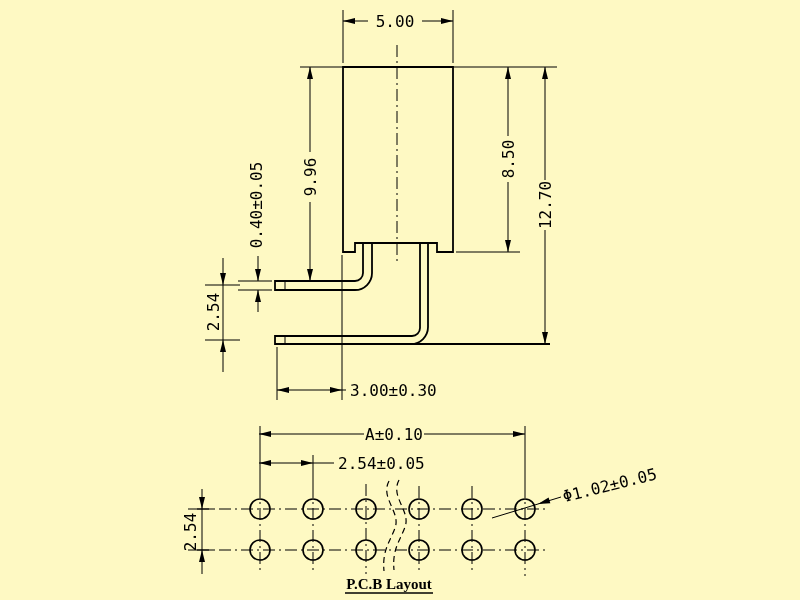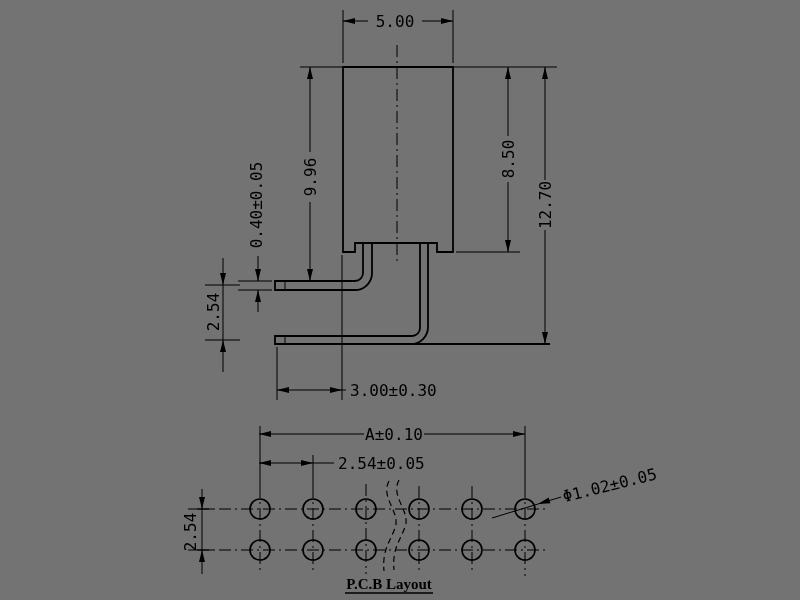--- a/index.html
+++ b/index.html
@@ -1,16 +1,16 @@
 <!DOCTYPE html>
 <html><head>
 <meta charset="utf-8">
 <style>
   html,body{margin:0;padding:0;background:#ffffff;}
-  .page{position:relative;width:800px;height:600px;background:#737373;overflow:hidden;}
+  .page{position:relative;width:800px;height:600px;background:#fef9c3;overflow:hidden;}
   svg{display:block;}
   .obj{stroke:#000;stroke-width:1.8;fill:none;stroke-linejoin:miter;}
   .thin{stroke:#000;stroke-width:1;fill:none;}
   .cl{stroke:#000;stroke-width:1;fill:none;stroke-dasharray:12 4 2 4;}
   .brk{stroke:#000;stroke-width:1.2;fill:none;stroke-dasharray:6 4;}
   .ah{fill:#000;stroke:none;}
   text{font-family:"DejaVu Sans Mono","Liberation Mono",monospace;font-size:16px;fill:#000;}
   .ttl{font-family:"Liberation Serif","DejaVu Serif",serif;font-weight:bold;font-size:15px;}
 </style>
 </head>

